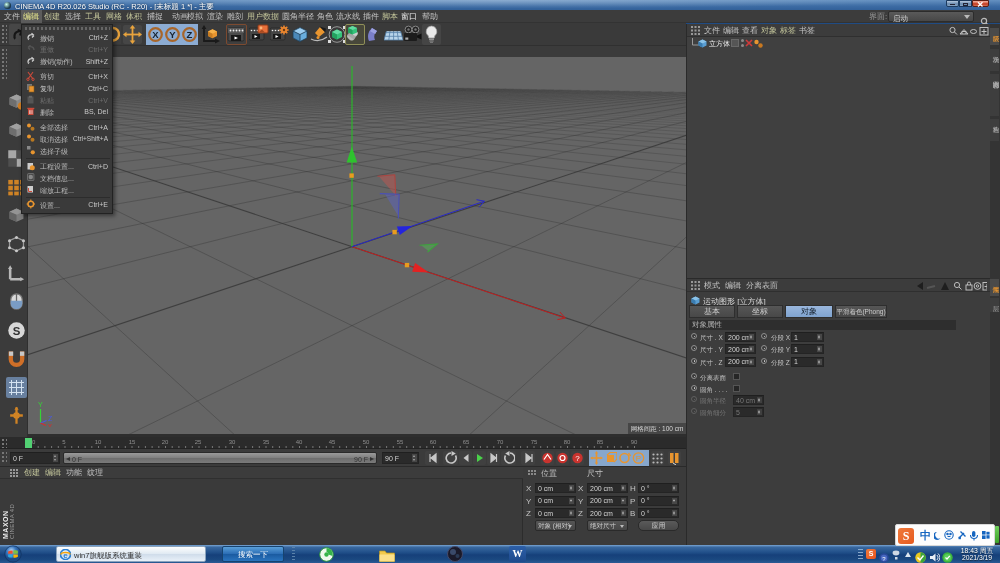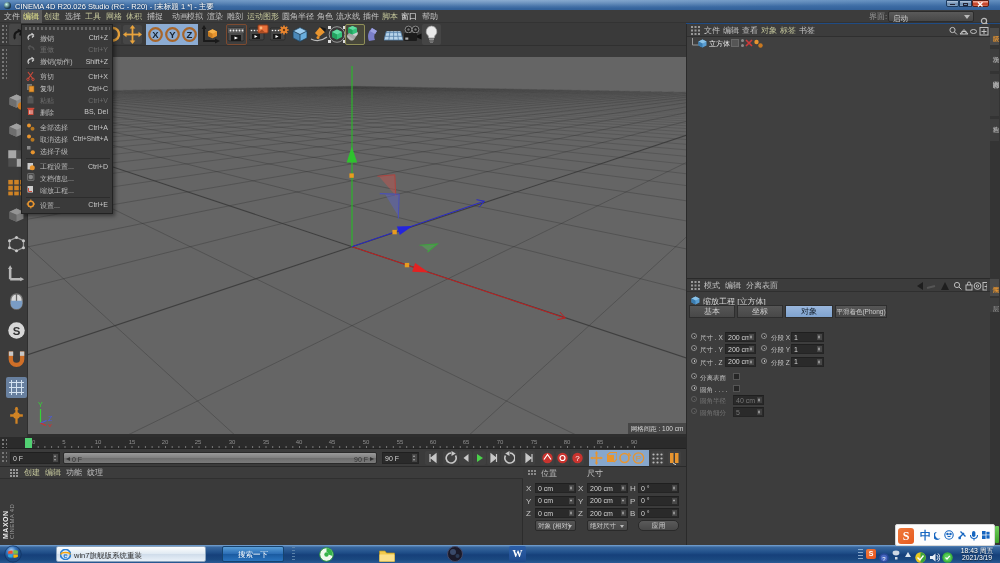--- a/index.html
+++ b/index.html
@@ -42,21 +42,21 @@
  <div class="abs tx yx" style="left:44px;top:3px">创建</div>
  <div class="abs tx" style="left:65px;top:3px">选择</div>
  <div class="abs tx yx" style="left:85px;top:3px">工具</div>
  <div class="abs tx yx" style="left:106px;top:3px">网格</div>
  <div class="abs tx yx" style="left:126px;top:3px">体积</div>
  <div class="abs tx" style="left:147px;top:3px">捕捉</div>
  <div class="abs tx" style="left:172px;top:3px">动画</div>
  <div class="abs tx" style="left:187px;top:3px">模拟</div>
  <div class="abs tx" style="left:207px;top:3px">渲染</div>
  <div class="abs tx" style="left:227px;top:3px">雕刻</div>
- <div class="abs tx yx" style="left:247px;top:3px">运动图形</div>
+ <div class="abs tx yx" style="left:247px;top:3px">用户数据</div>
  <div class="abs tx" style="left:282px;top:3px">圆角半径</div>
  <div class="abs tx" style="left:317px;top:3px">角色</div>
  <div class="abs tx" style="left:336px;top:3px">流水线</div>
  <div class="abs tx" style="left:363px;top:3px">插件</div>
  <div class="abs tx yx" style="left:382px;top:3px">脚本</div>
  <div class="abs tx" style="left:401px;top:3px;color:#ececec">窗口</div>
  <div class="abs tx" style="left:422px;top:3px">帮助</div>
  <div class="abs tx" style="left:869px;top:3px;color:#9a9a9a">界面:</div>
  <div class="abs" style="left:888px;top:1px;width:86px;height:11px;background:linear-gradient(#5a5a5a,#474747);border:1px solid #2c2c2c;border-radius:2px">
    <div class="abs" style="left:4px;top:2px;font-size:7.5px;color:#cfcfcf">启动</div>
@@ -834,26 +834,27 @@
               <rect x="68" y="1.5" width="8" height="7.5"></rect>
               <path d="M72 3 L72 8 M69.5 5.5 L74.5 5.5"></path>
             </g>
           </svg>
   </div>
   <svg class="abs" style="left:3px;top:16px" width="11" height="11">
           <path d="M1.5 3.5 L5.5 1.5 L9.5 3.5 L9.5 7.5 L5.5 9.5 L1.5 7.5Z" fill="#5a9fd4"></path>
           <path d="M1.5 3.5 L5.5 5.5 L9.5 3.5 L5.5 1.5Z" fill="#8cc3e8"></path>
           <path d="M5.5 5.5 L5.5 9.5 L1.5 7.5 L1.5 3.5Z" fill="#3a7cb0"></path>
         </svg>
-  <div class="abs" style="left:16px;top:17px;font-size:8px;color:#d8d8d8">缩放工程 [立方体]</div>
+  <div class="abs" style="left:16px;top:17px;font-size:8px;color:#d8d8d8">运动图形 [立方体]</div>
 
   <div class="abs" style="left:2px;top:26px;width:46px;height:13px;background:linear-gradient(#565656,#484848);border:1px solid #2e2e2e;color:#ccc;font-size:8px;text-align:center;line-height:12px">基本</div>
   <div class="abs" style="left:50px;top:26px;width:46px;height:13px;background:linear-gradient(#565656,#484848);border:1px solid #2e2e2e;color:#ccc;font-size:8px;text-align:center;line-height:12px">坐标</div>
   <div class="abs" style="left:98px;top:26px;width:48px;height:13px;background:linear-gradient(#9ab7dd,#7fa3cf);border:1px solid #2e2e2e;color:#111c28;font-size:8px;text-align:center;line-height:12px">对象</div>
   <div class="abs" style="left:148px;top:26px;width:52px;height:13px;background:linear-gradient(#565656,#484848);border:1px solid #2e2e2e;color:#ccc;font-size:6.5px;text-align:center;line-height:12px;white-space:nowrap;overflow:hidden">平滑着色(Phong)</div>
+  <div class="abs" style="left:2px;top:41px;width:267px;height:10px;background:#2e2e2e;color:#b8b8b8;font-size:7.5px;line-height:10px;padding-left:3px">对象属性</div>
 <div class="circ" style="left:4px;top:54px"></div>
 <div class="abs tx7" style="left:13px;top:55px">尺寸 . X</div>
 <div class="inp" style="left:38px;top:53px;width:31px;height:10px">200 cm<span class="spin"></span></div>
 <div class="circ" style="left:74px;top:54px"></div>
 <div class="abs tx7" style="left:84px;top:55px">分段 X</div>
 <div class="inp" style="left:104px;top:53px;width:33px;height:10px">1<span class="spin"></span></div>
 <div class="circ" style="left:4px;top:66.3px"></div>
 <div class="abs tx7" style="left:13px;top:67.3px">尺寸 . Y</div>
 <div class="inp" style="left:38px;top:65.3px;width:31px;height:10px">200 cm<span class="spin"></span></div>
 <div class="circ" style="left:74px;top:66.3px"></div>

